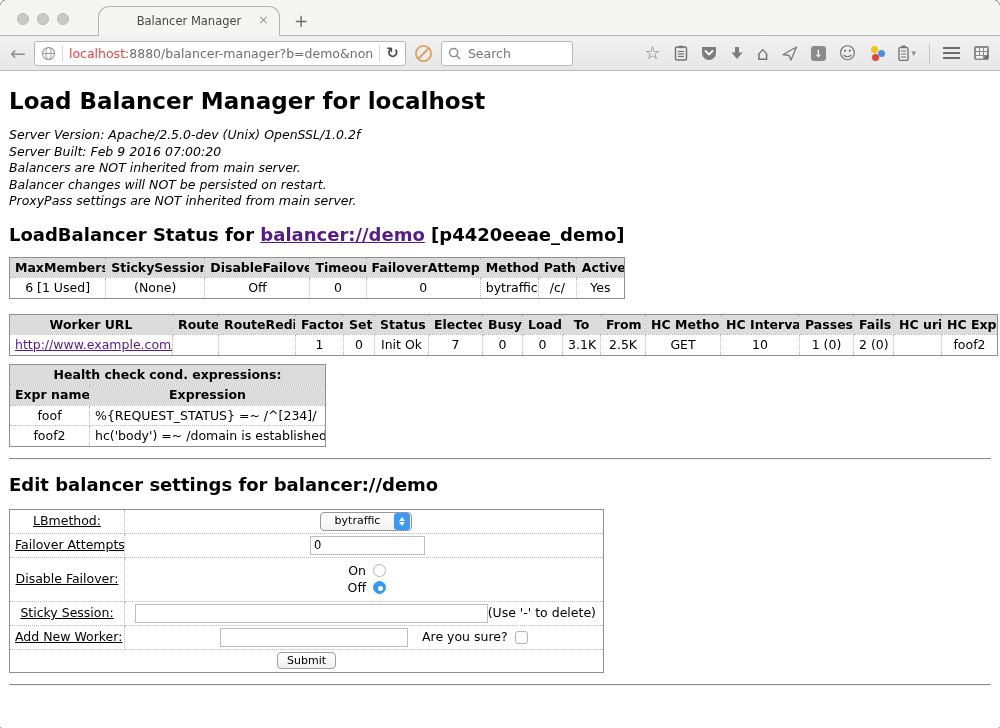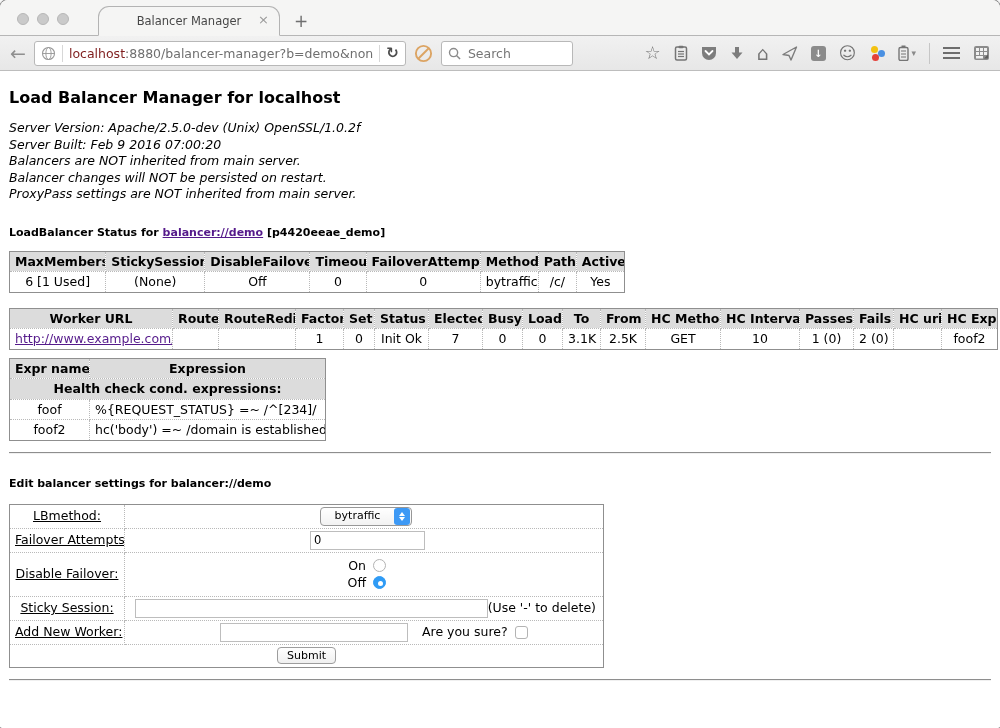--- a/index.html
+++ b/index.html
@@ -18,44 +18,44 @@
   .tab-close{position:absolute;right:10px;top:6px;color:#9a9a9a;font-size:13px;line-height:13px;cursor:default;}
   .newtab{font-size:17px;color:#6f6f6f;margin:0 0 4px 14px;}
   
   .navbar{height:35px;background:linear-gradient(#f1f1f1,#e7e7e7);border-bottom:1px solid #bdbdbd;
     display:flex;align-items:center;padding:0 10px;gap:8px;}
   .back{font-size:19px;color:#8f8f8f;line-height:19px;margin-right:0px;}
   .urlbar{width:372px;height:25px;background:#fff;border:1px solid #b8b8b8;border-radius:3px;
     display:flex;align-items:center;padding:0 6px;gap:6px;overflow:hidden;}
   .urlbar .sep{width:1px;height:17px;background:#d7d7d7;flex:none;}
   .urltext{flex:1;font-size:12.5px;white-space:nowrap;overflow:hidden;}
-  .urltext .dom{color:#7f1d1d;}
+  .urltext .dom{color:#ef4444;}
   .urltext .rest{color:#6f6f6f;}
   .reload{font-size:15px;color:#4d4d4d;font-weight:bold;flex:none;}
   .searchbar{width:132px;height:25px;background:#fff;border:1px solid #b8b8b8;border-radius:3px;
     display:flex;align-items:center;padding:0 6px;gap:5px;}
   .searchbar input{border:0;outline:0;width:90px;font-size:12.5px;font-family:inherit;background:transparent;}
   .icons{display:flex;align-items:center;gap:13px;margin-left:8px;flex:1;justify-content:flex-end;}
   .ic{color:#757575;font-size:16px;line-height:16px;display:inline-flex;align-items:center;justify-content:center;}
   .vdh{width:15px;height:15px;background:#8b8b8b;border-radius:3px;color:#fff;font-size:10px;font-weight:bold;
     display:flex;align-items:center;justify-content:center;}
   .dots{position:relative;width:16px;height:15px;}
   .dots i{position:absolute;width:7px;height:7px;border-radius:50%;}
   .dots .y{background:#f3c212;left:2px;top:0;}
   .dots .b{background:#4a90e2;right:0;top:4px;}
   .dots .r{background:#e4413a;left:3px;bottom:0;}
   .tbsep{width:1px;height:21px;background:#c6c6c6;}
   .burger{width:17px;height:12px;border-top:2px solid #6d6d6d;border-bottom:2px solid #6d6d6d;position:relative;}
   .burger:after{content:"";position:absolute;left:0;right:0;top:3px;border-top:2px solid #6d6d6d;}
   .caret{font-size:9px;color:#8a8a8a;margin-left:2px;}
   
   .content{background:#fff;height:656px;padding:0 9px;color:#000;overflow:hidden;}
-  h1{font-size:16px;margin:17px 0 13px 0;letter-spacing:0;}
+  h1{font-size:23px;margin:17px 0 13px 0;letter-spacing:0;}
   .info div{font-size:12.5px;line-height:16.5px;font-style:italic;}
-  h3{font-size:11px;margin:23px 0 12px 0;}
+  h3{font-size:18px;margin:14px 0 12px 0;}
   a.plink{color:#551a8b;text-decoration:underline;}
   table{border-collapse:collapse;font-size:12.5px;table-layout:fixed;}
   th,td{border:1px dotted #b9b9b9;padding:2px 5px;text-align:center;line-height:15.5px;
     overflow:hidden;white-space:nowrap;}
   table{border:1px solid #8f8f8f;}
   th{background:#dcdcdc;font-weight:bold;}
   td.l,th.l{text-align:left;}
   .t-status{width:616px;margin-bottom:15px;}
   .t-worker{width:961px;margin-bottom:8px;}
   .t-health{width:316px;}
@@ -323,25 +323,25 @@
     </tbody>
       </table>
 
     <table class="t-health">
       <colgroup>
           <col style="width:80px">
           <col style="width:236px">
         </colgroup>
       <tbody>
           <tr>
+        <th colspan="2">Health check cond. expressions:</th>
+      </tr>
+      <tr>
         <th>Expr name</th>
         <th>Expression</th>
-      </tr>
-      <tr>
-        <th colspan="2">Health check cond. expressions:</th>
       </tr>
       <tr>
         <td>foof</td>
         <td class="l">%{REQUEST_STATUS} =~ /^[234]/</td>
       </tr>
       <tr>
         <td>foof2</td>
         <td class="l">hc('body') =~ /domain is established/</td>
       </tr>
     </tbody>

